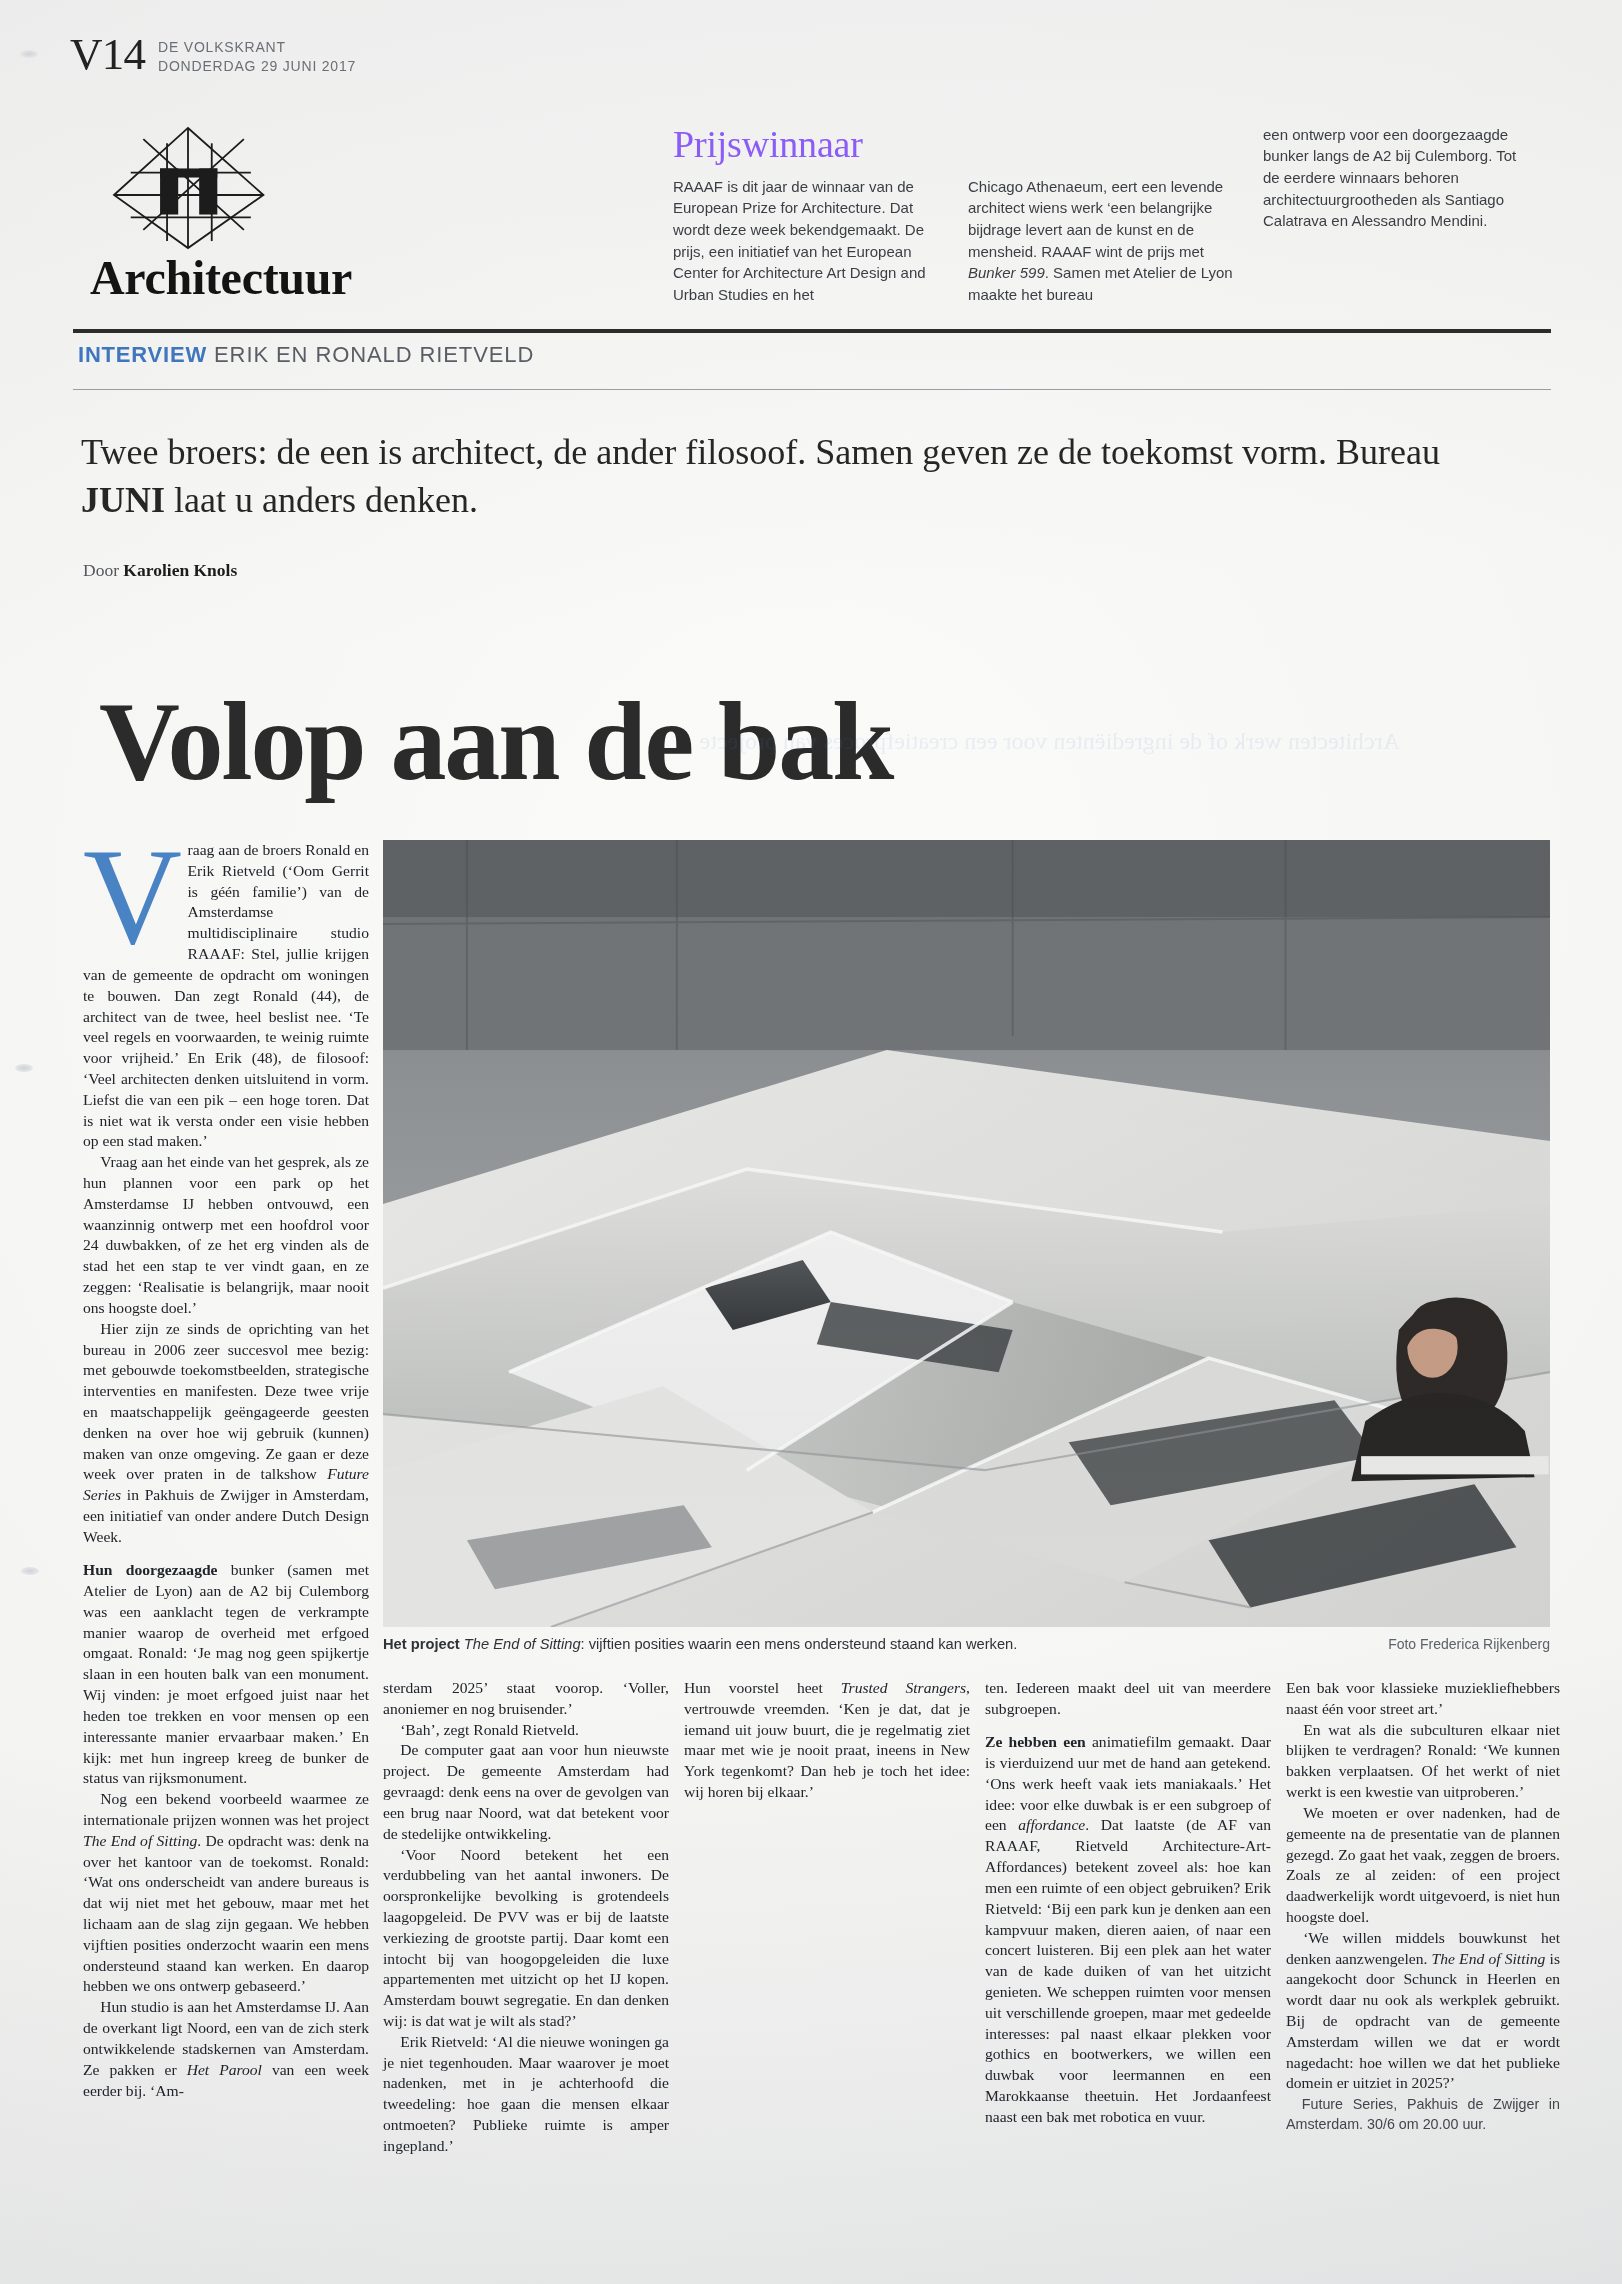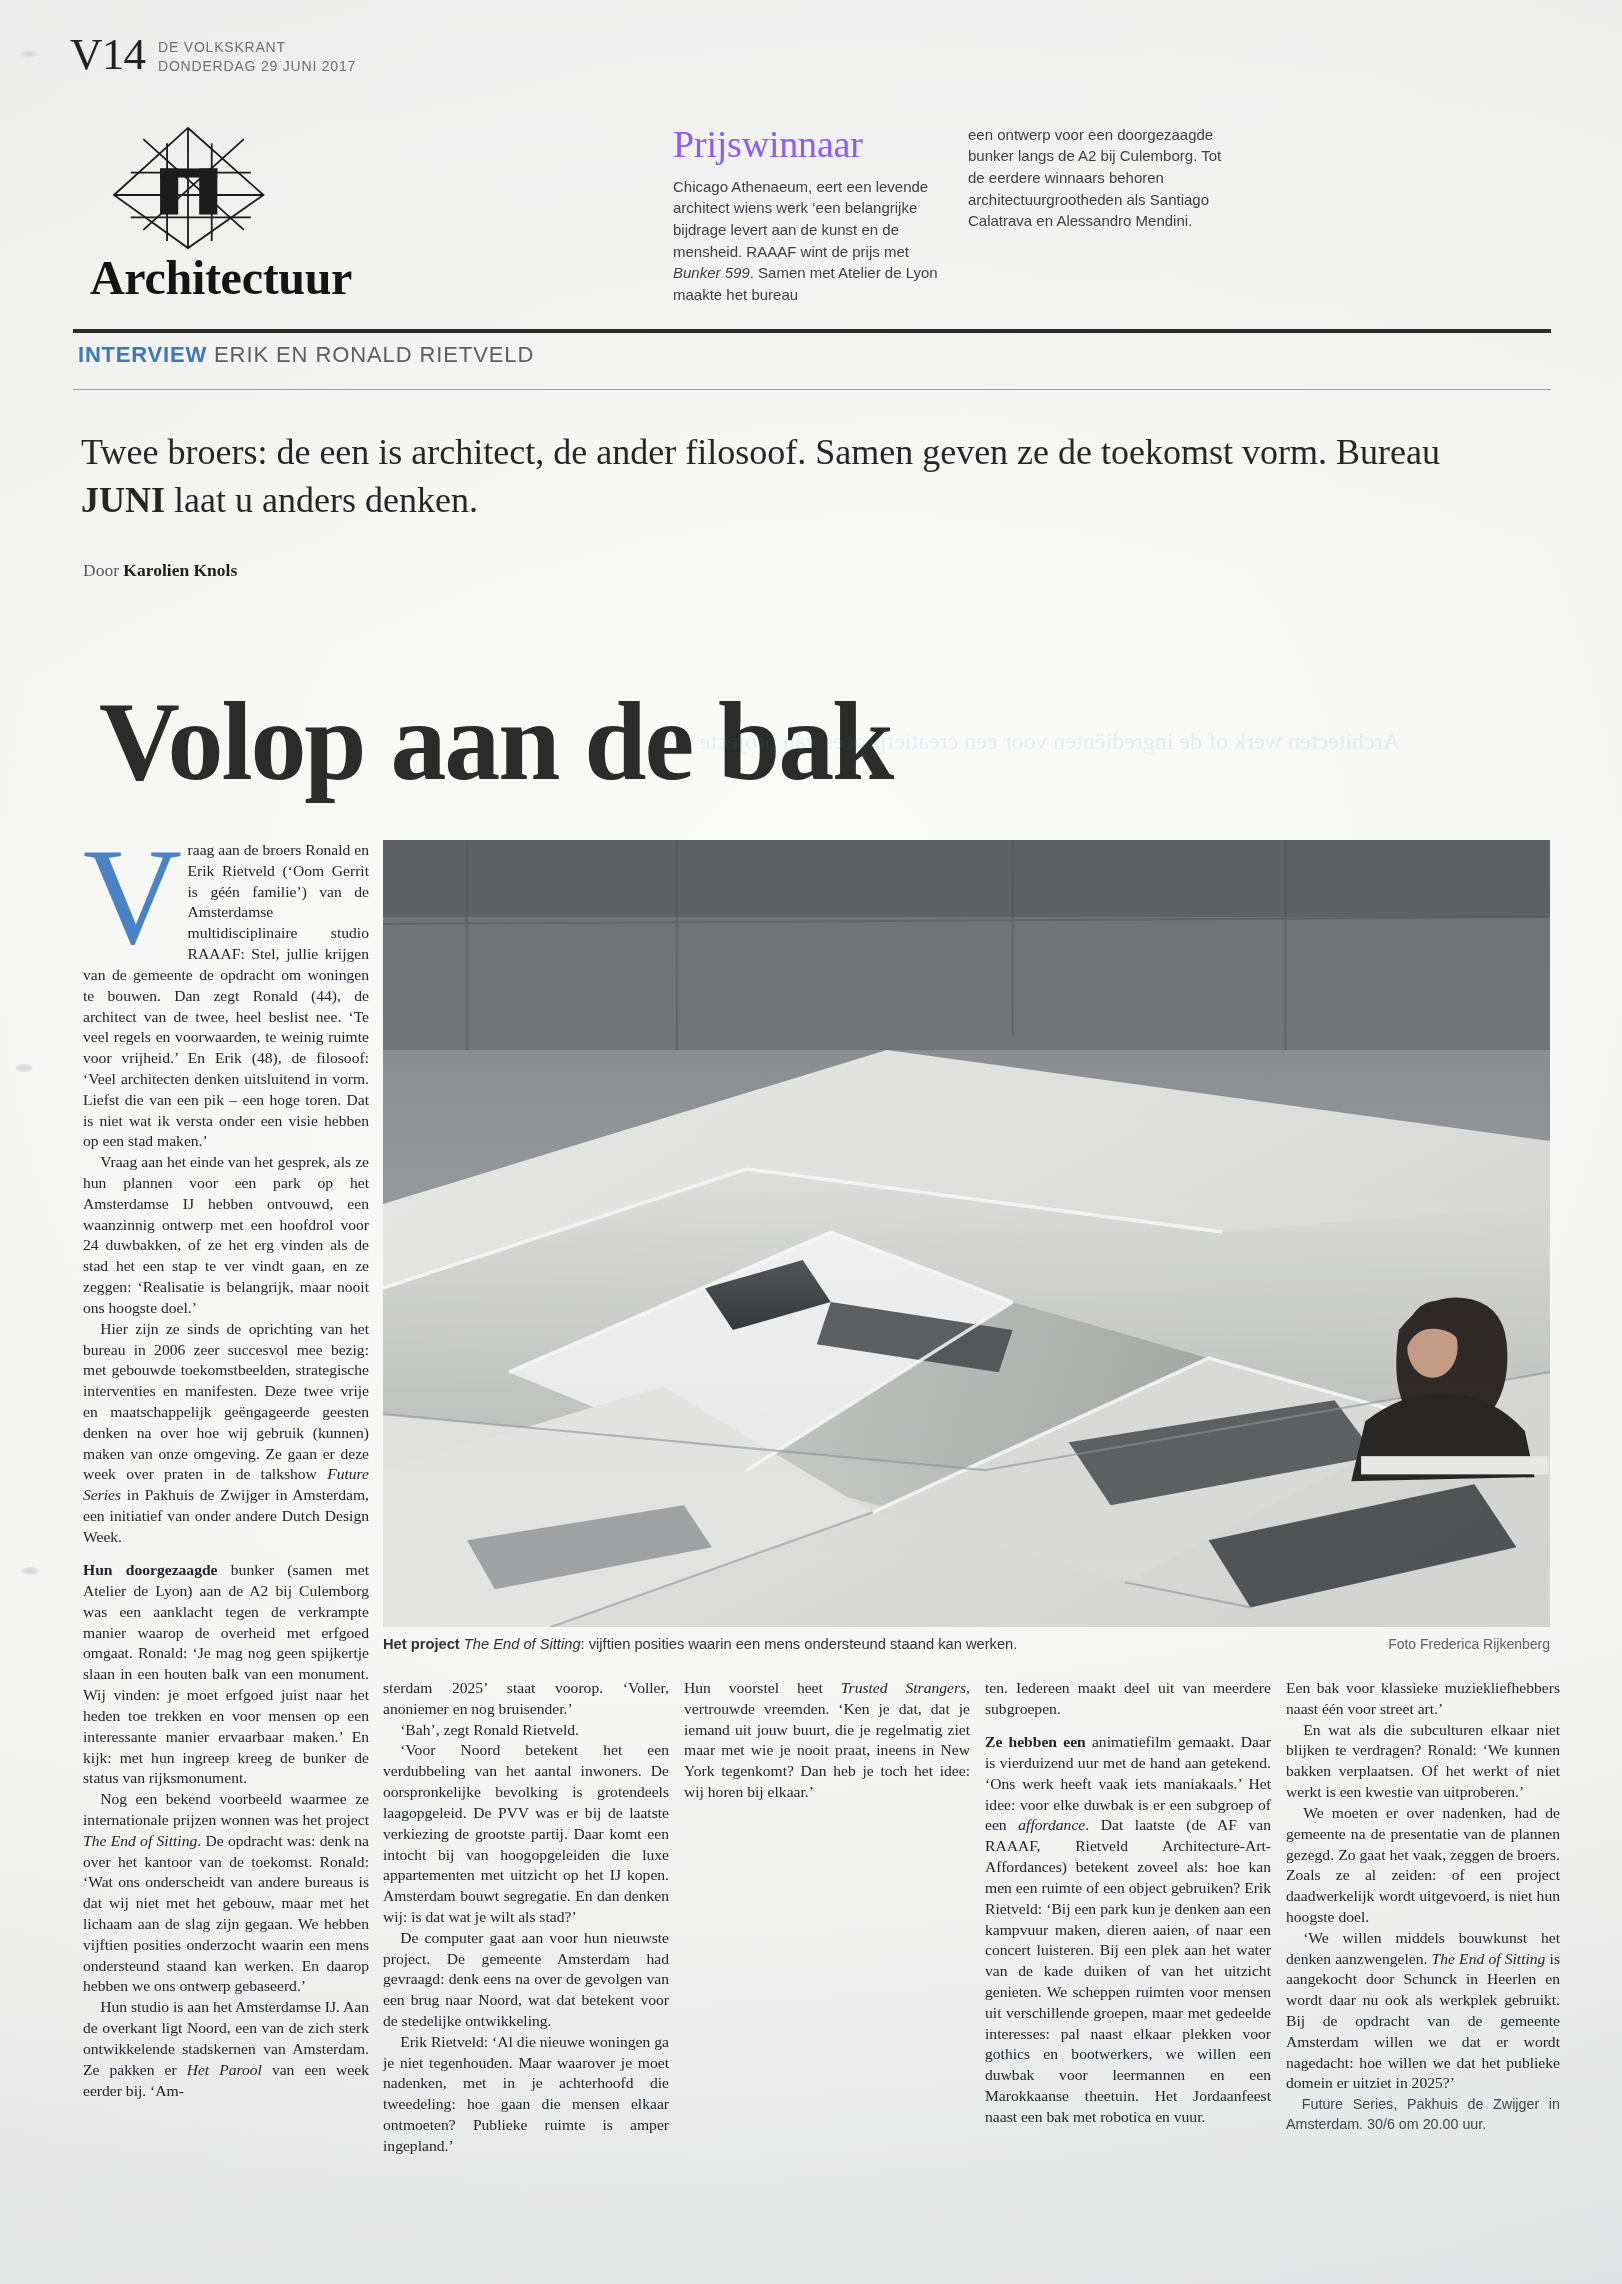--- a/index.html
+++ b/index.html
@@ -201,20 +201,21 @@
         <rect x="132" y="72" width="26" height="66"></rect>
         <rect x="76" y="72" width="82" height="13"></rect>
       </g>
     </svg>
     <div class="section-title">Architectuur</div>
   </div>
 
   <div class="kicker-wrap">
     <div class="kicker-head">Prijswinnaar</div>
     <div class="kicker-cols">
+      <div class="kicker-col">RAAAF is dit jaar de winnaar van de European Prize for Architecture. Dat wordt deze week bekendgemaakt. De prijs, een initiatief van het European Center for Architecture Art Design and Urban Studies en het</div>
       <div class="kicker-col"><span>Chicago Athenaeum, eert een levende architect wiens werk ‘een belangrijke bijdrage levert aan de kunst en de mensheid. RAAAF wint de prijs met </span><i>Bunker 599</i><span>. Samen met Atelier de Lyon maakte het bureau</span></div>
       <div class="kicker-col three">een ontwerp voor een doorgezaagde bunker langs de A2 bij Culemborg. Tot de eerdere winnaars behoren architectuurgrootheden als Santiago Calatrava en Alessandro Mendini.</div>
     </div>
   </div>
 
   <div class="rule-thick"></div>
 
   <div class="interview">
     <b>INTERVIEW</b>
     <span>ERIK EN RONALD RIETVELD</span>
@@ -314,22 +315,22 @@
     <p>Vraag aan het einde van het gesprek, als ze hun plannen voor een park op het Amsterdamse IJ hebben ontvouwd, een waanzinnig ontwerp met een hoofdrol voor 24 duwbakken, of ze het erg vinden als de stad het een stap te ver vindt gaan, en ze zeggen: ‘Realisatie is belangrijk, maar nooit ons hoogste doel.’</p>
     <p><span>Hier zijn ze sinds de oprichting van het bureau in 2006 zeer succesvol mee bezig: met gebouwde toekomstbeelden, strategische interventies en manifesten. Deze twee vrije en maatschappelijk geëngageerde geesten denken na over hoe wij gebruik (kunnen) maken van onze omgeving. Ze gaan er deze week over praten in de talkshow </span><i>Future Series</i><span> in Pakhuis de Zwijger in Amsterdam, een initiatief van onder andere Dutch Design Week.</span></p>
     <p class="sub"><b>Hun doorgezaagde</b><span> bunker (samen met Atelier de Lyon) aan de A2 bij Culemborg was een aanklacht tegen de verkrampte manier waarop de overheid met erfgoed omgaat. Ronald: ‘Je mag nog geen spijkertje slaan in een houten balk van een monument. Wij vinden: je moet erfgoed juist naar het heden toe trekken en voor mensen op een interessante manier ervaarbaar maken.’ En kijk: met hun ingreep kreeg de bunker de status van rijksmonument.</span></p>
     <p><span>Nog een bekend voorbeeld waarmee ze internationale prijzen wonnen was het project </span><i>The End of Sitting</i><span>. De opdracht was: denk na over het kantoor van de toekomst. Ronald: ‘Wat ons onderscheidt van andere bureaus is dat wij niet met het gebouw, maar met het lichaam aan de slag zijn gegaan. We hebben vijftien posities onderzocht waarin een mens ondersteund staand kan werken. En daarop hebben we ons ontwerp gebaseerd.’</span></p>
     <p><span>Hun studio is aan het Amsterdamse IJ. Aan de overkant ligt Noord, een van de zich sterk ontwikkelende stadskernen van Amsterdam. Ze pakken er </span><i>Het Parool</i><span> van een week eerder bij. ‘Am-</span></p>
   </div>
 
   <div class="col" id="c2">
     <p class="first">sterdam 2025’ staat voorop. ‘Voller, anoniemer en nog bruisender.’</p>
     <p>‘Bah’, zegt Ronald Rietveld.</p>
+    <p>De computer gaat aan voor hun nieuwste project. De gemeente Amsterdam had gevraagd: denk eens na over de gevolgen van een brug naar Noord, wat dat betekent voor de stedelijke ontwikkeling.</p>
     <p>‘Voor Noord betekent het een verdubbeling van het aantal inwoners. De oorspronkelijke bevolking is grotendeels laagopgeleid. De PVV was er bij de laatste verkiezing de grootste partij. Daar komt een intocht bij van hoogopgeleiden die luxe appartementen met uitzicht op het IJ kopen. Amsterdam bouwt segregatie. En dan denken wij: is dat wat je wilt als stad?’</p>
-    <p>De computer gaat aan voor hun nieuwste project. De gemeente Amsterdam had gevraagd: denk eens na over de gevolgen van een brug naar Noord, wat dat betekent voor de stedelijke ontwikkeling.</p>
     <p>Erik Rietveld: ‘Al die nieuwe woningen ga je niet tegenhouden. Maar waarover je moet nadenken, met in je achterhoofd die tweedeling: hoe gaan die mensen elkaar ontmoeten? Publieke ruimte is amper ingepland.’</p>
   </div>
 
   <div class="col" id="c3">
     <p class="first"><span>Hun voorstel heet </span><i>Trusted Strangers</i><span>, vertrouwde vreemden. ‘Ken je dat, dat je iemand uit jouw buurt, die je regelmatig ziet maar met wie je nooit praat, ineens in New York tegenkomt? Dan heb je toch het idee: wij horen bij elkaar.’</span></p>
   </div>
 
 
   <div class="col" id="c4">
     <p class="first">ten. Iedereen maakt deel uit van meerdere subgroepen.</p>

